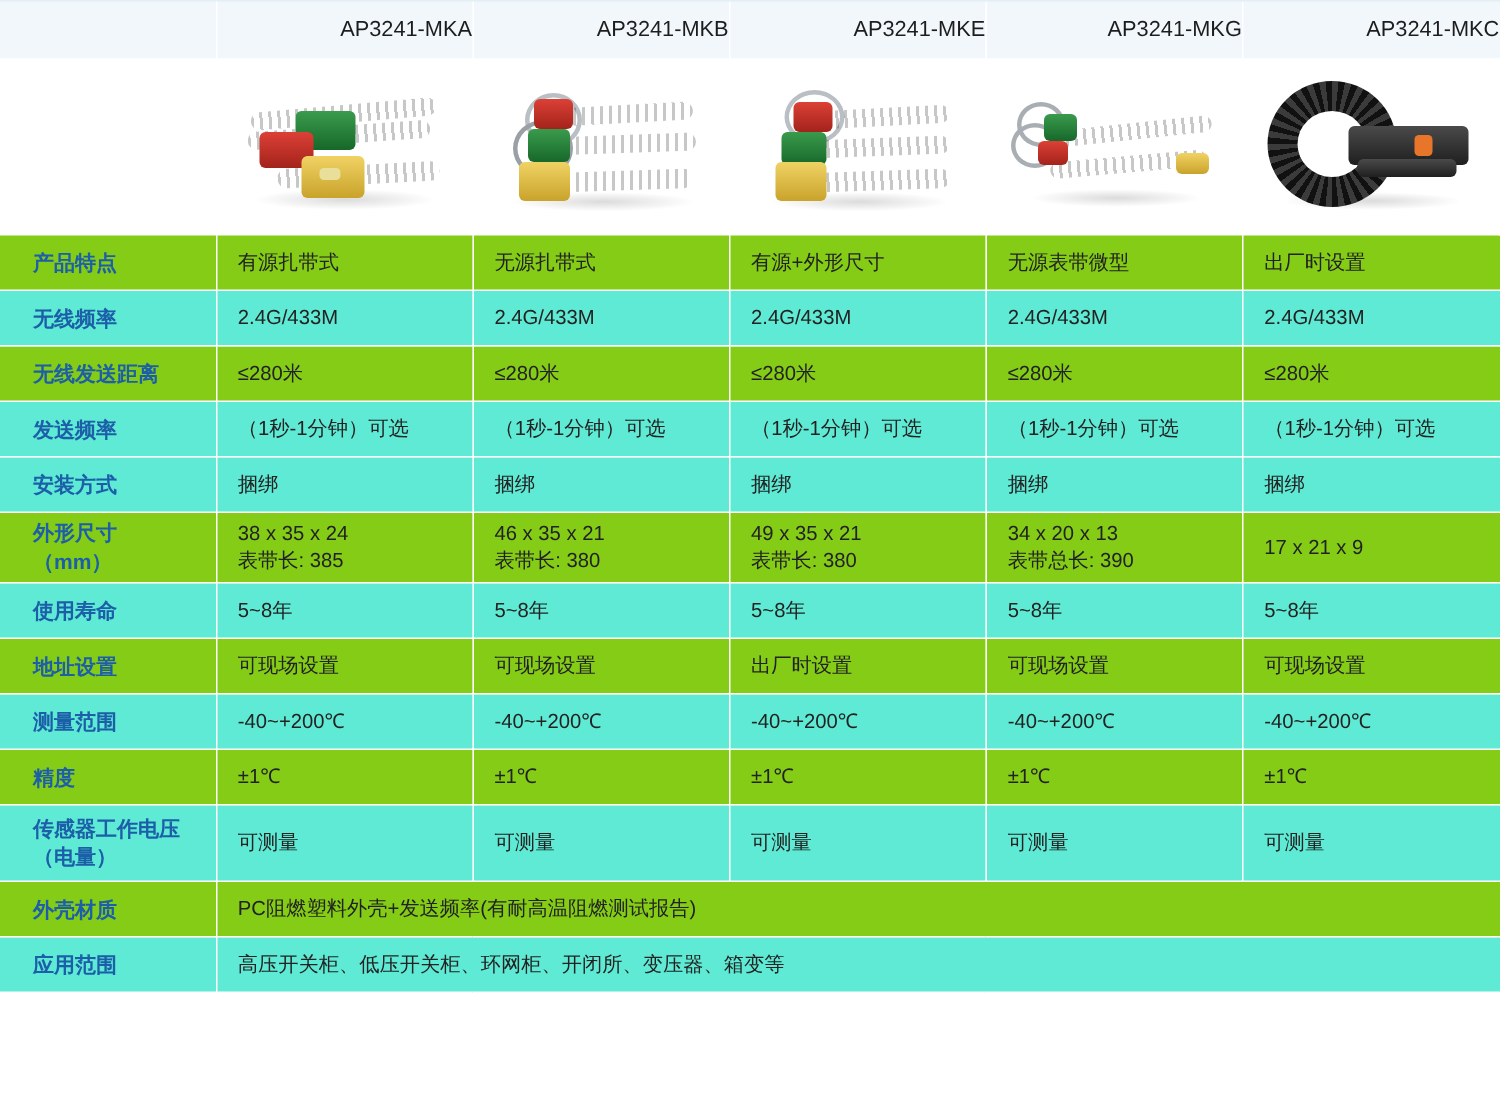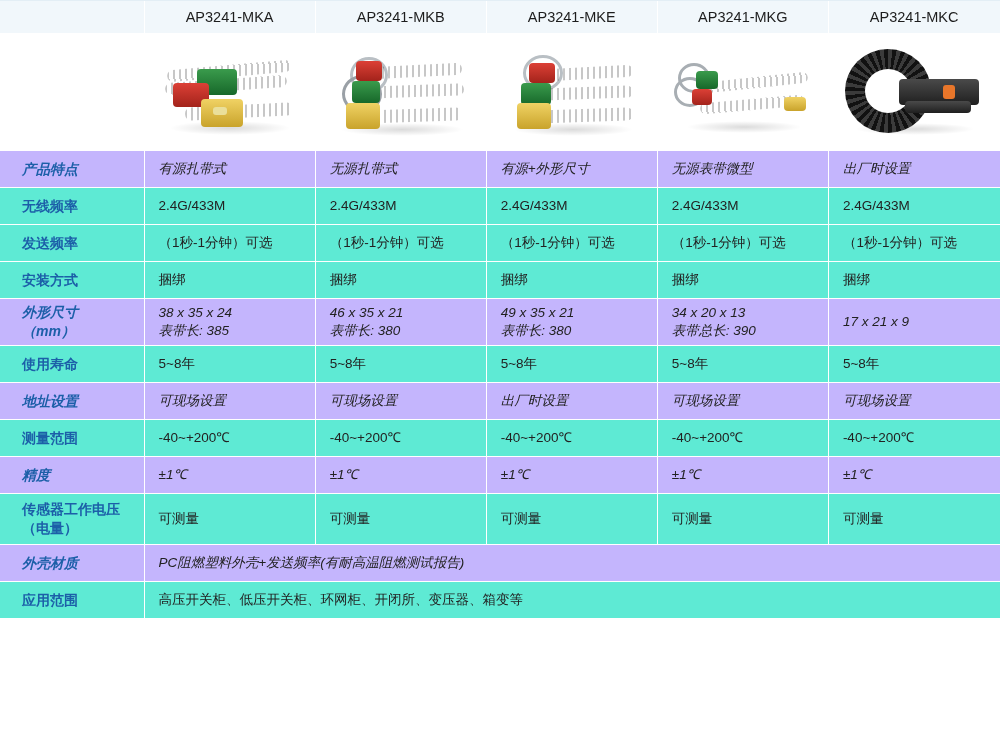--- a/index.html
+++ b/index.html
@@ -27,23 +27,23 @@
   table.spec td, table.spec th {
     padding: 0;
     vertical-align: middle;
   }
   
   col.c-label { width: 144px; }
   col.c-model { width: 171px; }
 
   
   .hdr-row td {
-    height: 33px;
+    height: 39px;
     background: #f1f7fb;
-    text-align: center;
+    text-align: right;
     font-size: 14.5px;
     color: #1d1d1d;
     font-weight: 400;
     border-right: 1px solid #ffffff;
   }
   .hdr-row td.hdr-blank {
     background: #f1f7fb;
     border-right: 1px solid #ffffff;
   }
   .hdr-row td:last-child { border-right: none; }
@@ -73,21 +73,21 @@
     background: #ffffff;
   }
   .d-cell {
     color: #222222;
     font-size: 13.5px;
     padding-left: 14px !important;
     padding-right: 6px !important;
     line-height: 1.35;
     white-space: pre-line;
   }
-  tr.band-a td { background: #c4b5fd; font-style: italic; }
+  tr.band-a td { background: #84cc16; }
   tr.band-b td { background: #5eead4; }
   tr.datarow td {
     border-bottom: 1px solid #ffffff;
     border-right: 1px solid #ffffff;
     height: 36px;
   }
   tr.datarow td:last-child { border-right: none; }
   tr.tall td { height: 50px; }
   tr.tall2 td { height: 46px; }
 
@@ -265,20 +265,28 @@
         <td class="d-cell">出厂时设置</td>
       </tr>
       <tr class="datarow band-b">
         <td class="d-label">无线频率</td>
         <td class="d-cell">2.4G/433M</td>
         <td class="d-cell">2.4G/433M</td>
         <td class="d-cell">2.4G/433M</td>
         <td class="d-cell">2.4G/433M</td>
         <td class="d-cell">2.4G/433M</td>
       </tr>
+      <tr class="datarow band-a">
+        <td class="d-label">无线发送距离</td>
+        <td class="d-cell">≤280米</td>
+        <td class="d-cell">≤280米</td>
+        <td class="d-cell">≤280米</td>
+        <td class="d-cell">≤280米</td>
+        <td class="d-cell">≤280米</td>
+      </tr>
       <tr class="datarow band-b">
         <td class="d-label">发送频率</td>
         <td class="d-cell">（1秒-1分钟）可选</td>
         <td class="d-cell">（1秒-1分钟）可选</td>
         <td class="d-cell">（1秒-1分钟）可选</td>
         <td class="d-cell">（1秒-1分钟）可选</td>
         <td class="d-cell">（1秒-1分钟）可选</td>
       </tr>
       <tr class="datarow band-b">
         <td class="d-label">安装方式</td>

